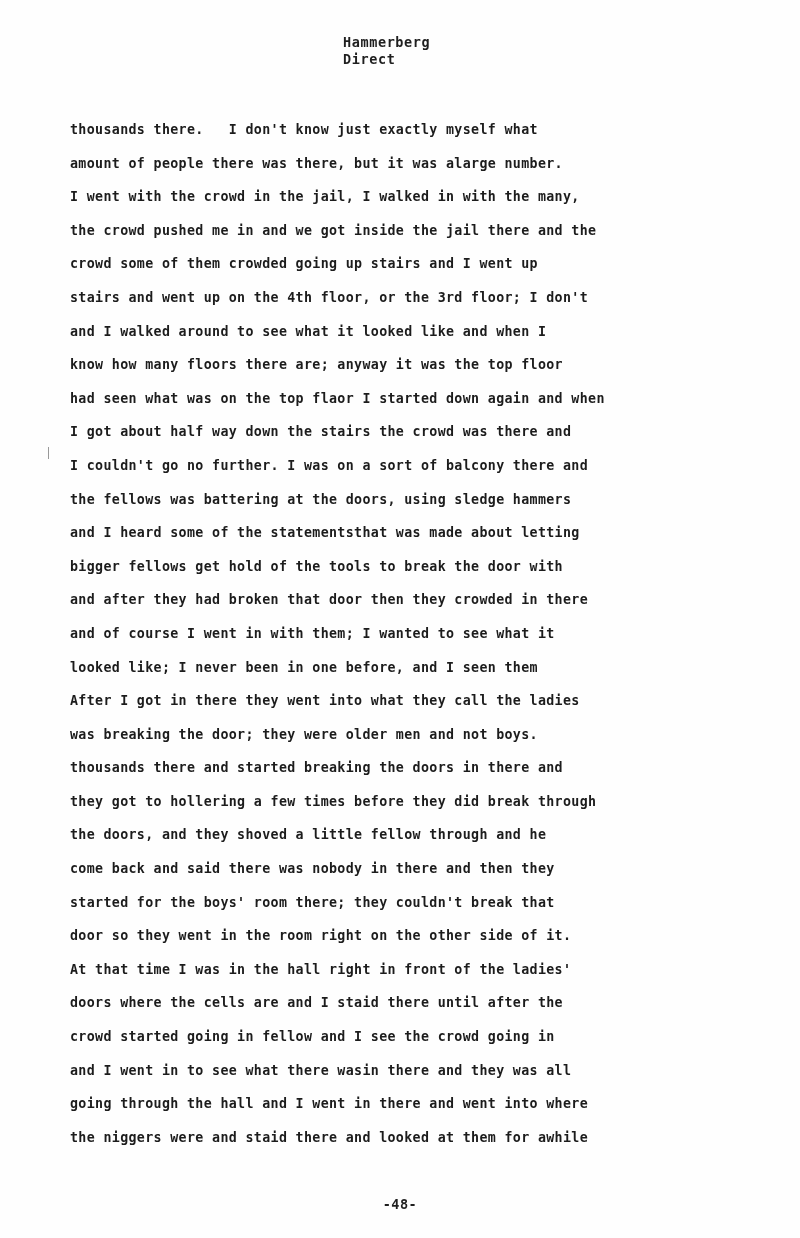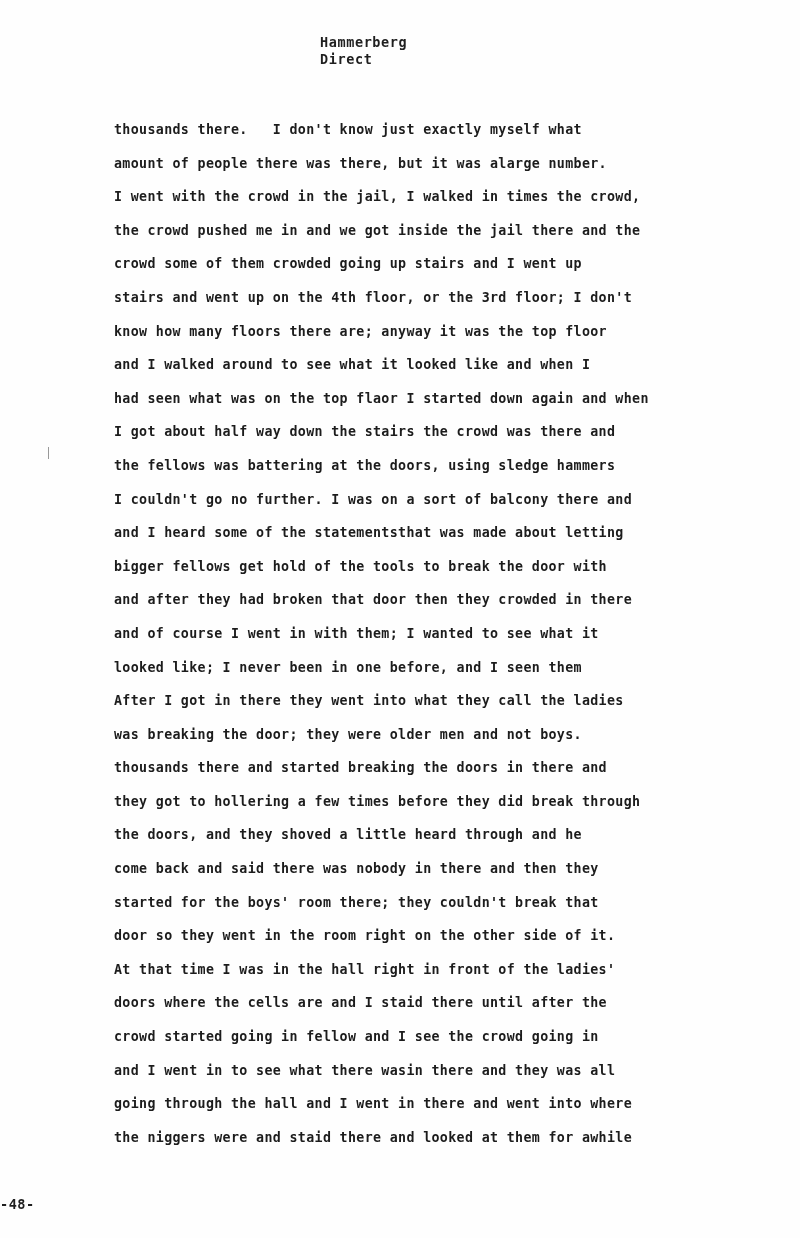--- a/index.html
+++ b/index.html
@@ -20,20 +20,21 @@
     position: relative;
     background: #fefefe;
     overflow: hidden;
   }
   .header {
     position: absolute;
     top: 34px;
     left: 0;
     width: 732px;
     text-align: center;
+    padding-left: 23px;
   }
   .header-line {
     font-size: 13.5px;
     letter-spacing: 0.6px;
     line-height: 17px;
     color: #1f1f1f;
     white-space: pre;
     display: block;
     text-align: left;
     margin-left: 320px;
@@ -45,28 +46,27 @@
     left: 70px;
     width: 690px;
   }
   .line {
     font-size: 13.3px;
     line-height: 33.6px;
     letter-spacing: 0.35px;
     white-space: pre;
     color: #1c1c1c;
     font-weight: 600;
-    margin-left: 44px;
   }
   .page-number {
     position: absolute;
     top: 1196px;
     left: 0;
     width: 800px;
-    text-align: left;
+    text-align: center;
     font-size: 13.5px;
     letter-spacing: 0.5px;
     color: #1f1f1f;
     font-weight: 600;
   }
   .margin-tick {
     position: absolute;
     left: 48px;
     top: 447px;
     width: 1px;
@@ -82,40 +82,40 @@
   <div class="header">
     <span class="header-line">Hammerberg</span>
     <span class="header-line">Direct</span>
   </div>
 
   <div class="margin-tick"></div>
 
   <div class="body-text">
     <div class="line">thousands there.   I don't know just exactly myself what</div>
     <div class="line">amount of people there was there, but it was alarge number.</div>
-    <div class="line">I went with the crowd in the jail, I walked in times the crowd,</div>
+    <div class="line">I went with the crowd in the jail, I walked in with the many,</div>
     <div class="line">the crowd pushed me in and we got inside the jail there and the</div>
     <div class="line">crowd some of them crowded going up stairs and I went up</div>
     <div class="line">stairs and went up on the 4th floor, or the 3rd floor; I don't</div>
+    <div class="line">and I walked around to see what it looked like and when I</div>
     <div class="line">know how many floors there are; anyway it was the top floor</div>
-    <div class="line">and I walked around to see what it looked like and when I</div>
     <div class="line">had seen what was on the top flaor I started down again and when</div>
     <div class="line">I got about half way down the stairs the crowd was there and</div>
+    <div class="line">I couldn't go no further. I was on a sort of balcony there and</div>
     <div class="line">the fellows was battering at the doors, using sledge hammers</div>
-    <div class="line">I couldn't go no further. I was on a sort of balcony there and</div>
     <div class="line">and I heard some of the statementsthat was made about letting</div>
     <div class="line">bigger fellows get hold of the tools to break the door with</div>
     <div class="line">and after they had broken that door then they crowded in there</div>
     <div class="line">and of course I went in with them; I wanted to see what it</div>
     <div class="line">looked like; I never been in one before, and I seen them</div>
     <div class="line">After I got in there they went into what they call the ladies</div>
     <div class="line">was breaking the door; they were older men and not boys.</div>
     <div class="line">thousands there and started breaking the doors in there and</div>
     <div class="line">they got to hollering a few times before they did break through</div>
-    <div class="line">the doors, and they shoved a little heard through and he</div>
+    <div class="line">the doors, and they shoved a little fellow through and he</div>
     <div class="line">come back and said there was nobody in there and then they</div>
     <div class="line">started for the boys' room there; they couldn't break that</div>
     <div class="line">door so they went in the room right on the other side of it.</div>
     <div class="line">At that time I was in the hall right in front of the ladies'</div>
     <div class="line">doors where the cells are and I staid there until after the</div>
     <div class="line">crowd started going in fellow and I see the crowd going in</div>
     <div class="line">and I went in to see what there wasin there and they was all</div>
     <div class="line">going through the hall and I went in there and went into where</div>
     <div class="line">the niggers were and staid there and looked at them for awhile</div>
   </div>

